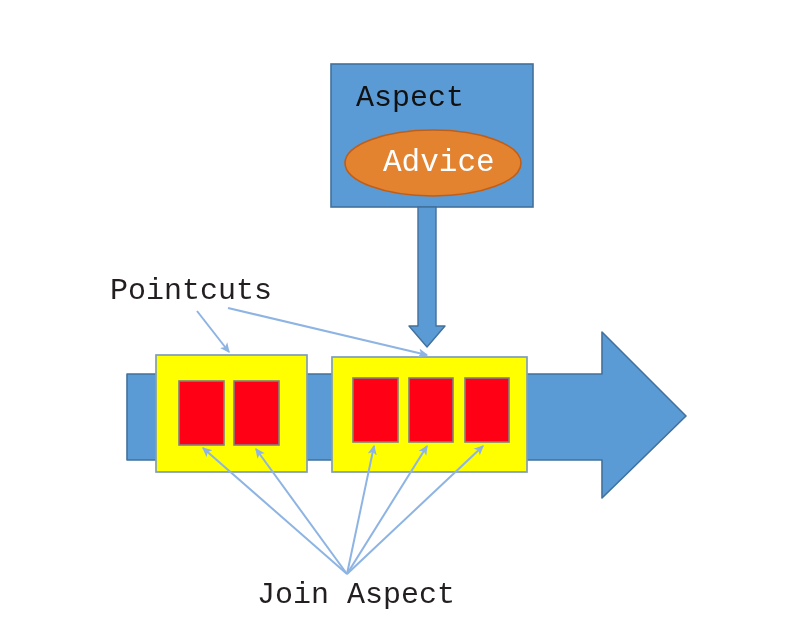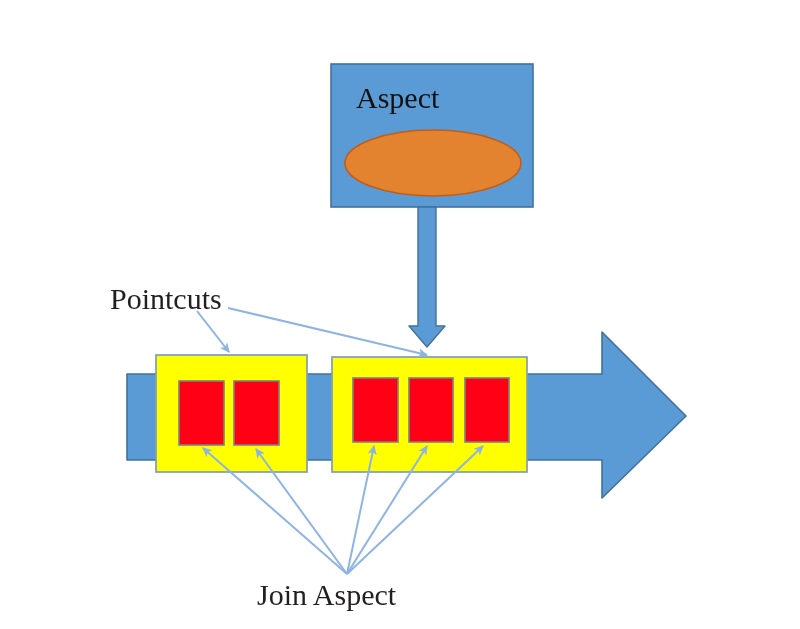--- a/index.html
+++ b/index.html
@@ -24,36 +24,36 @@
     top: 0;
     width: 800px;
     height: 629px;
   }
   .lbl {
     position: absolute;
     color: #231f20;
     font-size: 30px;
     line-height: 1;
     white-space: nowrap;
-    font-family: Liberation Serif, serif;
+    font-family: Liberation Mono, monospace;
   }
   #aspect-label {
     left: 356px;
     top: 83px;
     color: #111111;
   }
   #advice-label {
     left: 383px;
     top: 147px;
     color: #ffffff;
     font-size: 31px;
   }
   #pointcuts-label {
     left: 110px;
-    top: 284px;
+    top: 276px;
   }
   #joinpoints-label {
     left: 257px;
     top: 580px;
   }
 </style>
 </head>
 <body>
 
 <div id="stage">
@@ -96,18 +96,19 @@
       <line x1="347" y1="574" x2="203" y2="448" marker-end="url(#thin-head)"></line>
       <line x1="347" y1="574" x2="256" y2="449" marker-end="url(#thin-head)"></line>
       <line x1="347" y1="574" x2="374" y2="446" marker-end="url(#thin-head)"></line>
       <line x1="347" y1="574" x2="427" y2="446" marker-end="url(#thin-head)"></line>
       <line x1="347" y1="574" x2="483" y2="446" marker-end="url(#thin-head)"></line>
     </g>
   </svg>
 
   <div class="lbl" id="aspect-label">Aspect</div>
 
+  <div class="lbl" id="advice-label">Advice</div>
 
   <div class="lbl" id="pointcuts-label">Pointcuts</div>
 
   <div class="lbl" id="joinpoints-label">Join Aspect</div>
 
 </div>
 
 </body></html>

